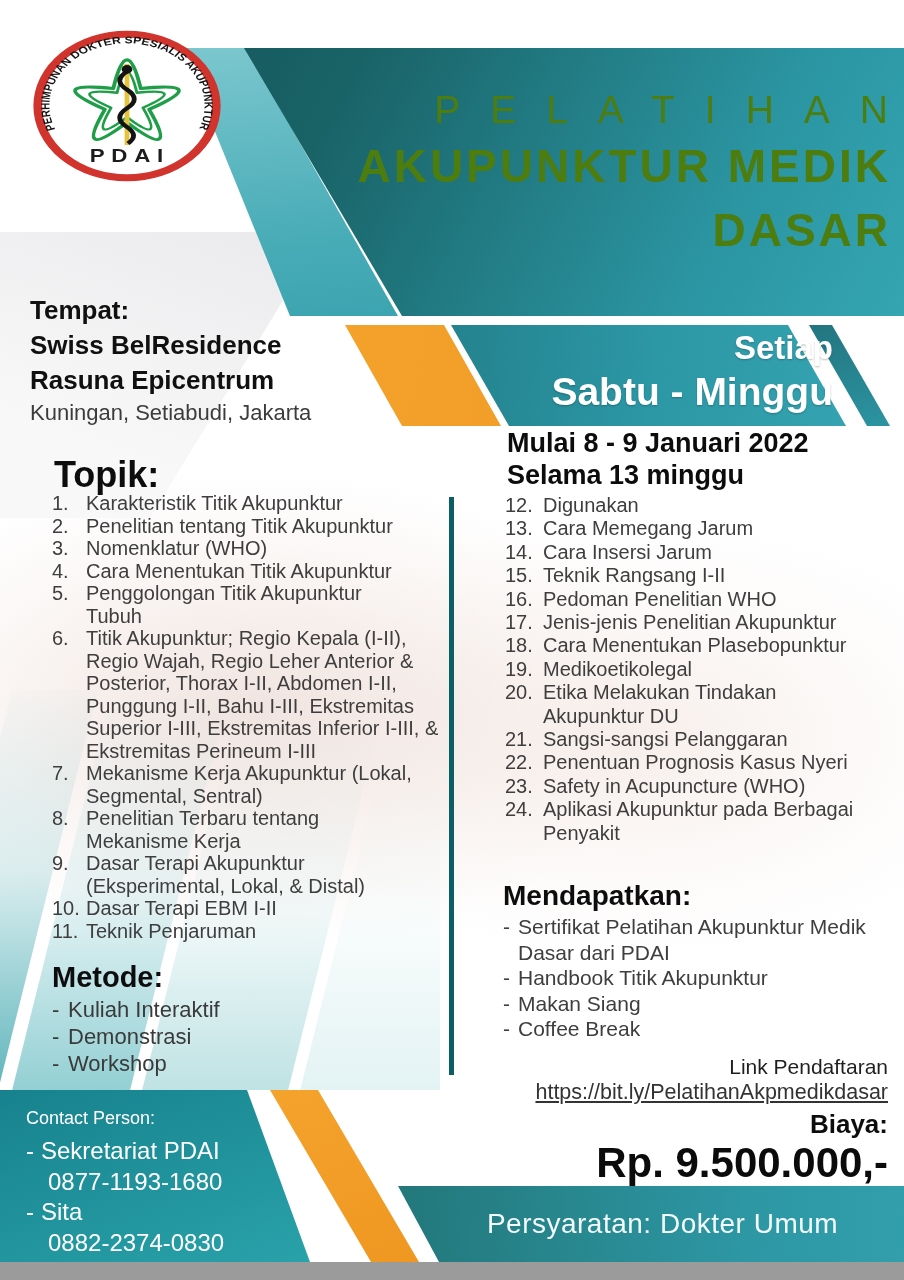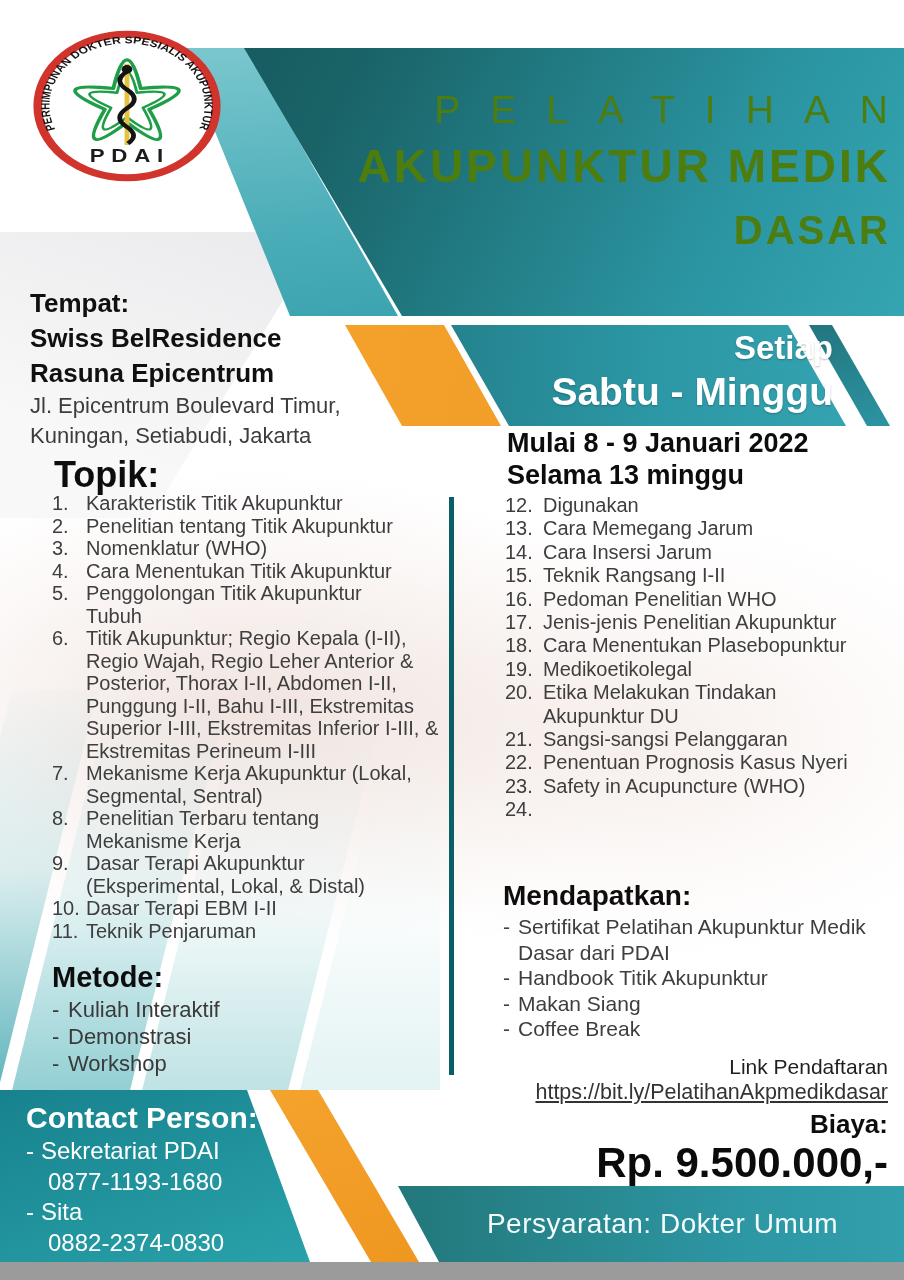--- a/index.html
+++ b/index.html
@@ -53,23 +53,23 @@
     background:linear-gradient(92deg,#17564e,#2d97a4 80%,#33a0ad);margin-left:23px;}
   .gray-bar{left:0;top:1262px;width:904px;height:18px;background:#9b9b9b;z-index:5;}
 
   
   .txt{z-index:6;}
   .logo{left:30px;top:28px;width:194px;height:156px;z-index:6;}
 
   .title{right:16px;top:86px;text-align:right;color:#4d7c0f;z-index:6;}
   .title1{font-size:39px;font-weight:400;letter-spacing:30px;margin-right:-30px;line-height:48px;}
   .title2{font-size:46px;font-weight:bold;letter-spacing:3px;margin-right:-3px;line-height:64px;}
-  .title3{font-size:40px;font-weight:bold;letter-spacing:3px;margin-right:-3px;line-height:64px;}
-
-  .venue{left:30px;top:286px;color:#101010;}
+  .title3{font-size:46px;font-weight:bold;letter-spacing:3px;margin-right:-3px;line-height:64px;}
+
+  .venue{left:30px;top:293px;color:#101010;}
   .venue-h,.venue-n{font-size:26px;font-weight:bold;line-height:35px;white-space:nowrap;}
   .venue-a{font-size:22px;line-height:30px;color:#3c3c3c;white-space:nowrap;}
 
   .banner-text{left:455px;top:328px;width:378px;text-align:right;color:#fff;z-index:3;
     text-shadow:0 1px 2px rgba(0,0,0,.25);}
   .banner-l1{font-size:33px;font-weight:bold;line-height:40px;}
   .banner-l2{font-size:39px;font-weight:bold;line-height:47px;}
 
   .mulai{left:507px;top:427px;font-size:27px;font-weight:bold;line-height:32px;color:#0c0c0c;white-space:nowrap;}
 
@@ -96,21 +96,21 @@
   .b-dash{flex:none;width:15px;line-height:25.5px;}
   .b-line{display:block;line-height:25.5px;white-space:nowrap;}
 
   .reglink{right:16px;top:1054px;text-align:right;color:#1f1f1f;}
   .reg-label{font-size:21px;line-height:25px;}
   .reg-url{font-size:21.5px;line-height:27px;color:#333;text-decoration:underline;}
   .price-label{font-size:26px;font-weight:bold;line-height:31px;margin-top:3px;color:#0d0d0d;}
   .price-value{font-size:42px;font-weight:bold;line-height:46px;color:#0b0b0b;white-space:nowrap;}
 
   .contact-inner{padding:10px 0 0 26px;}
-  .contact-h{font-size:30px;font-weight:bold;line-height:36px;}
+  .contact-h{font-size:18px;font-weight:normal;line-height:36px;}
   .c-row{display:flex;font-size:24px;line-height:30.5px;}
   .c-dash{flex:none;width:15px;}
   .c-plain{padding-left:22px;font-size:24px;line-height:30.5px;}
 
   .req-text{height:76px;line-height:76px;padding-left:375px;text-align:center;
     font-size:28px;color:#f3fbfc;letter-spacing:.5px;white-space:nowrap;}
 </style>
 </head>
 <body>
 
@@ -153,21 +153,20 @@
   <div class="abs title">
     <div class="title1">PELATIHAN</div>
     <div class="title2">AKUPUNKTUR MEDIK</div>
     <div class="title3">DASAR</div>
   </div>
 
   <div class="abs venue txt">
     <div class="venue-h">Tempat:</div>
     <div class="venue-n">Swiss BelResidence</div>
     <div class="venue-n">Rasuna Epicentrum</div>
-    <div class="venue-a">Jl. Epicentrum Boulevard Timur,</div>
     <div class="venue-a">Kuningan, Setiabudi, Jakarta</div>
   </div>
 
   <div class="abs banner-text">
     <div class="banner-l1">Setiap</div>
     <div class="banner-l2">Sabtu - Minggu</div>
   </div>
   <div class="abs mulai txt">
     <div>Mulai 8 - 9 Januari 2022</div>
     <div>Selama 13 minggu</div>
@@ -322,20 +321,24 @@
         </span>
     </div>
     <div class="t-item">
       <span class="t-num">23.</span>
       <span class="t-lines">
           <span class="t-line">Safety in Acupuncture (WHO)</span>
         </span>
     </div>
     <div class="t-item">
       <span class="t-num">24.</span>
+      <span class="t-lines">
+        <span class="t-line">Aplikasi Akupunktur pada Berbagai</span>
+        <span class="t-line">Penyakit</span>
+      </span>
     </div>
   </div>
 
   <div class="abs metode txt">
     <div class="sec-h metode-h">Metode:</div>
     <div class="m-item">
       <span class="m-dash">-</span>
       <span>Kuliah Interaktif</span>
     </div>
     <div class="m-item">

